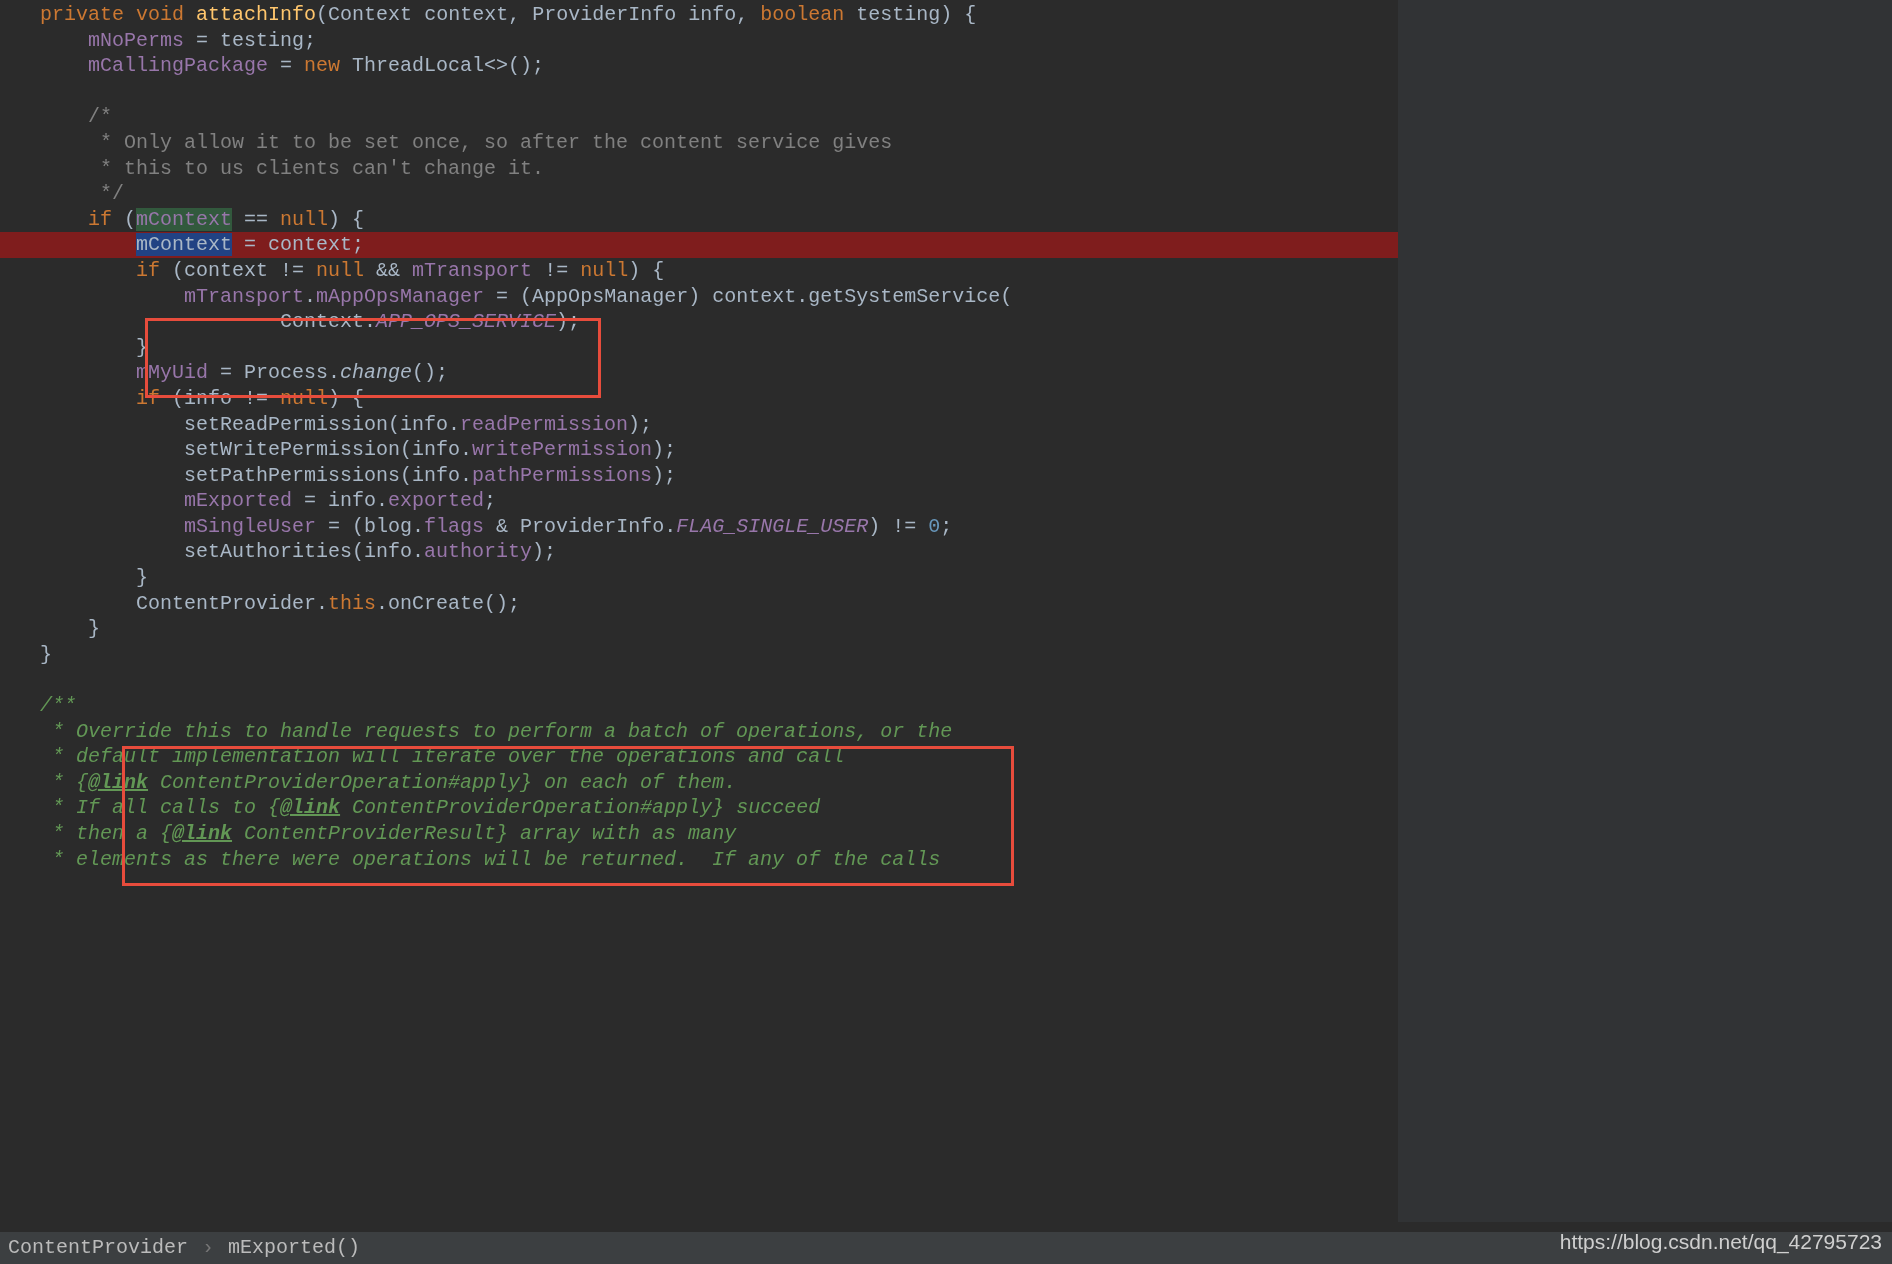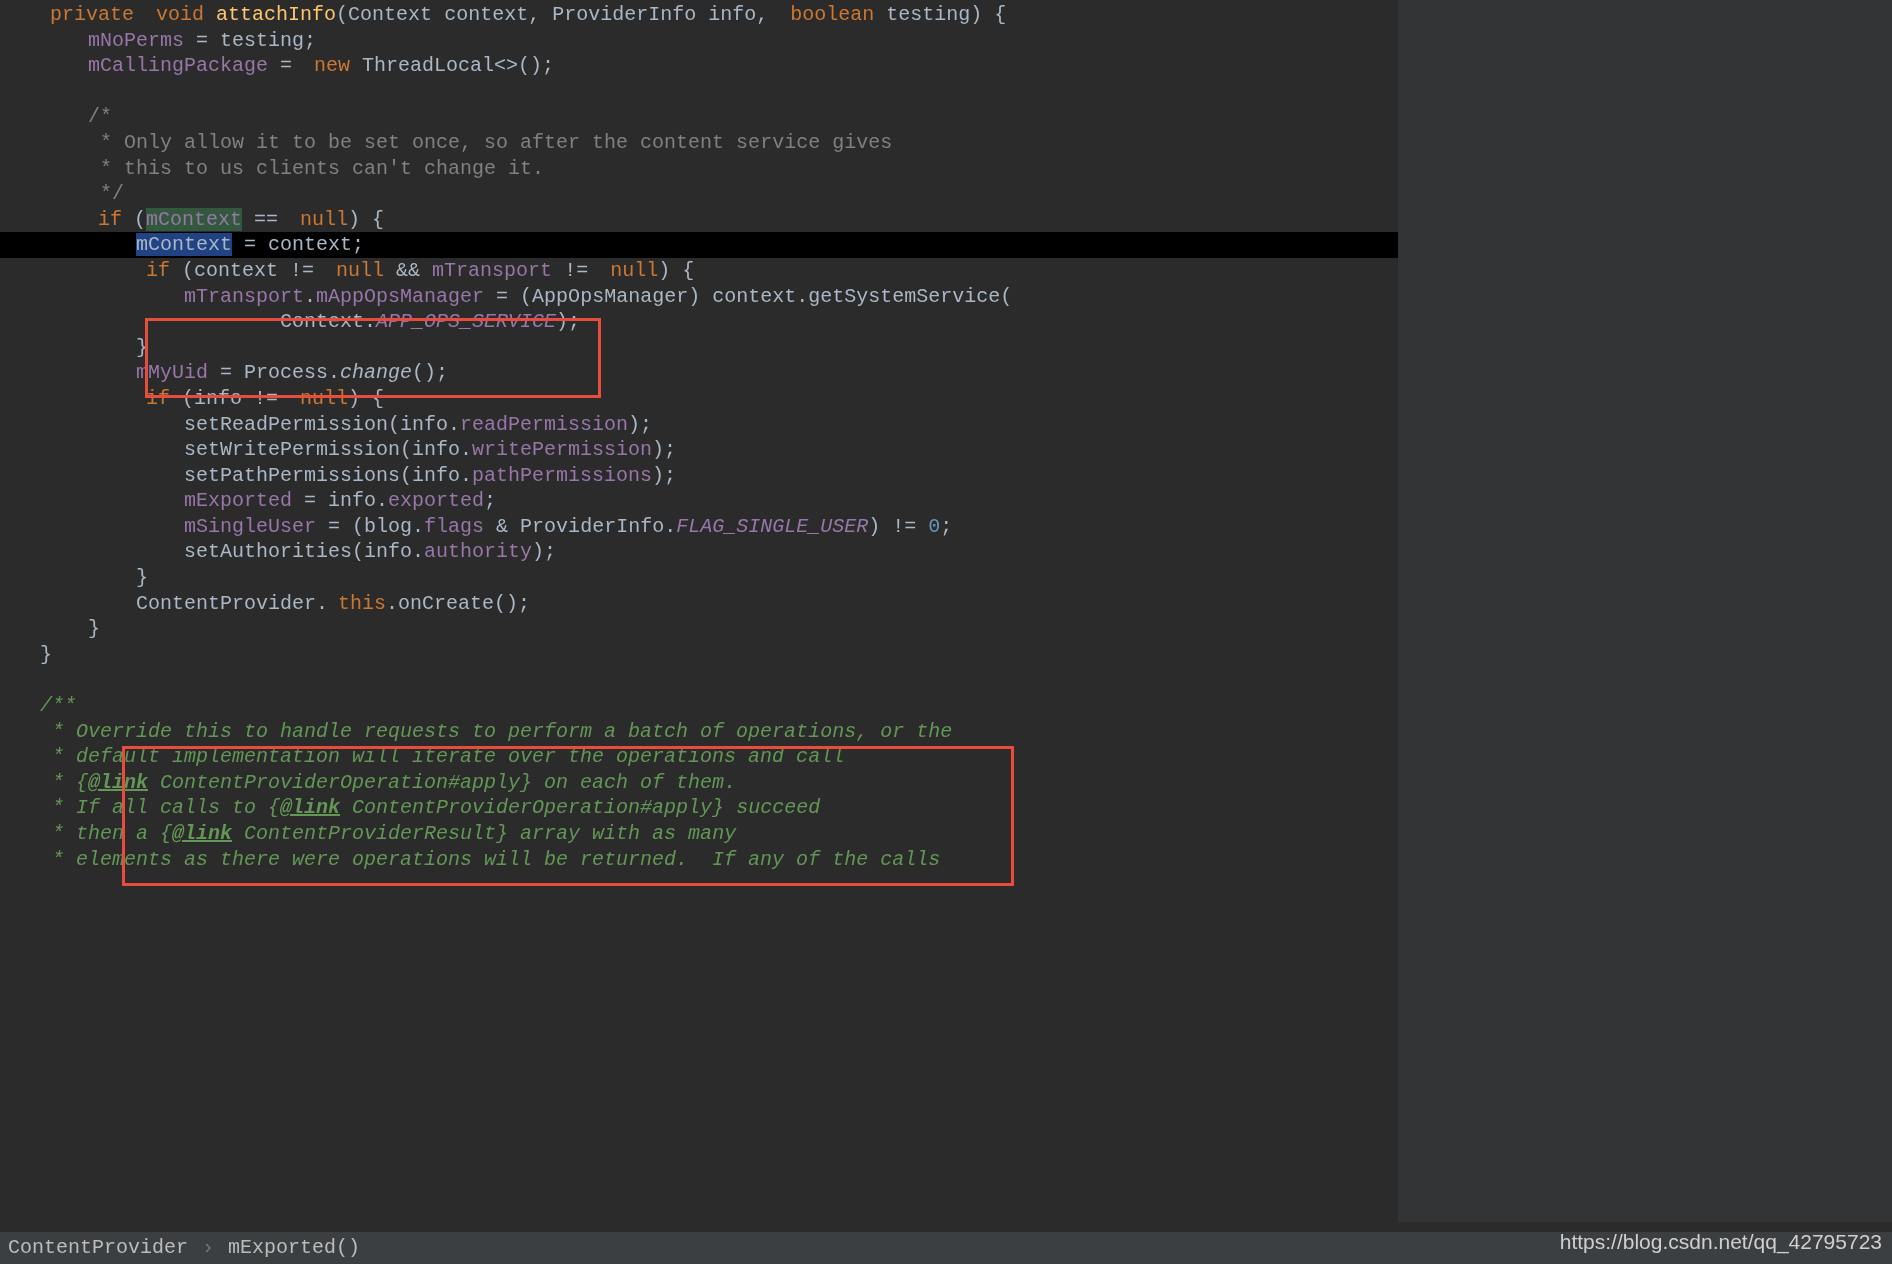--- a/index.html
+++ b/index.html
@@ -32,23 +32,23 @@
   width: 494px;
   height: 1222px;
   background: #313335;
 }
 .line {
   padding-left: 40px;
   white-space: pre;
   height: 25.6px;
 }
 .highlight-line {
-  background: #000000;
+  background: #7f1d1d;
 }
-.kw { color: #cc7832; margin-left: 10px; }
+.kw { color: #cc7832; }
 .method-def { color: #ffc66d; }
 .field { color: #9876aa; }
 .italic-static { color: #a9b7c6; font-style: italic; }
 .comment { color: #808080; }
 .doccomment { color: #629755; font-style: italic; }
 .doclink { color: #629755; font-style: italic; font-weight: bold; text-decoration: underline; }
 .string-const { color: #9876aa; font-style: italic; }
 .num { color: #6897bb; }
 .selected {
   background: #214283;

